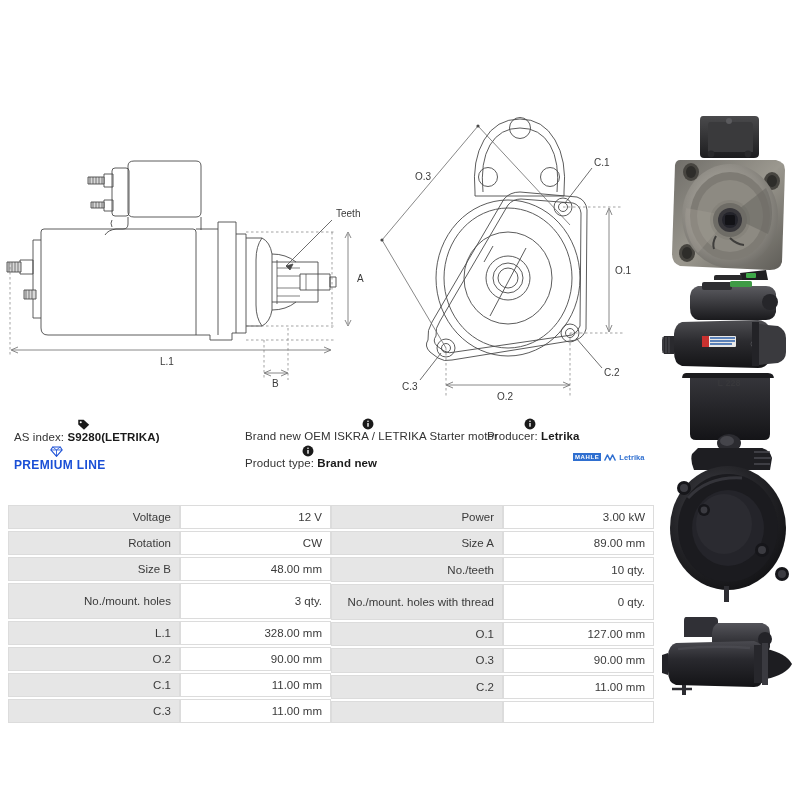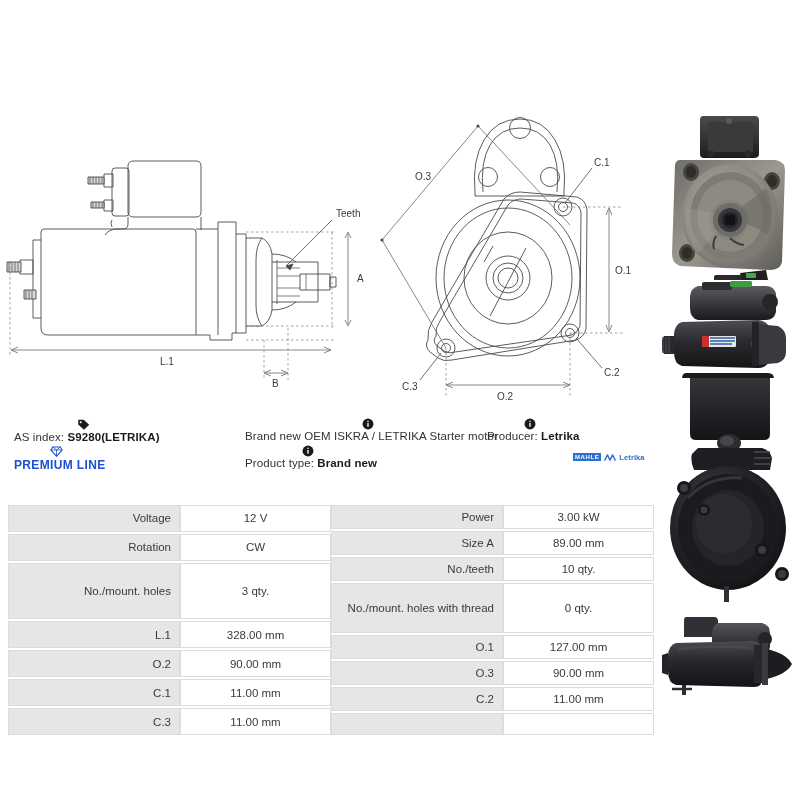--- a/index.html
+++ b/index.html
@@ -54,23 +54,23 @@
   }
   .spec-table { border-collapse: separate; border-spacing: 0 2px; width: 323px; }
   .spec-table td {
     font-size: 11.5px; color: #3a3a3a; vertical-align: middle;
     padding: 5px 8px 5px 8px; height: 22px; border: 1px solid #d7d7d7;
   }
   .spec-table td.k {
     width: 172px; text-align: right; background: #e6e6e6; border-color: #dcdcdc;
   }
   .spec-table td.v {
-    width: 151px; text-align: center; background: #ffffff; border-color: #dcdcdc;
-  }
-  .spec-table td.tall { height: 50px; }
+    width: 151px; text-align: right; background: #ffffff; border-color: #dcdcdc;
+  }
+  .spec-table td.tall { height: 36px; }
   .spec-table td.blank { background: #e6e6e6; }
   .spec-table td.blankv { background: #ffffff; }
 
   
   .photos { position: absolute; left: 658px; top: 108px; width: 142px; height: 592px; }
   .photo { position: absolute; left: 0; width: 142px; overflow: hidden; }
   .photo svg { display: block; }
 </style>
 </head>
 <body>
@@ -324,20 +324,24 @@
   <div class="specs">
     <table class="spec-table">
       <tbody>
           <tr>
             <td class="k">Voltage</td>
             <td class="v">12 V</td>
           </tr>
           <tr>
             <td class="k">Rotation</td>
             <td class="v">CW</td>
+          </tr>
+          <tr>
+            <td class="k">Size B</td>
+            <td class="v">48.00 mm</td>
           </tr>
           <tr>
             <td class="k tall">No./mount. holes</td>
             <td class="v tall">3 qty.</td>
           </tr>
           <tr>
             <td class="k">L.1</td>
             <td class="v">328.00 mm</td>
           </tr>
           <tr>

